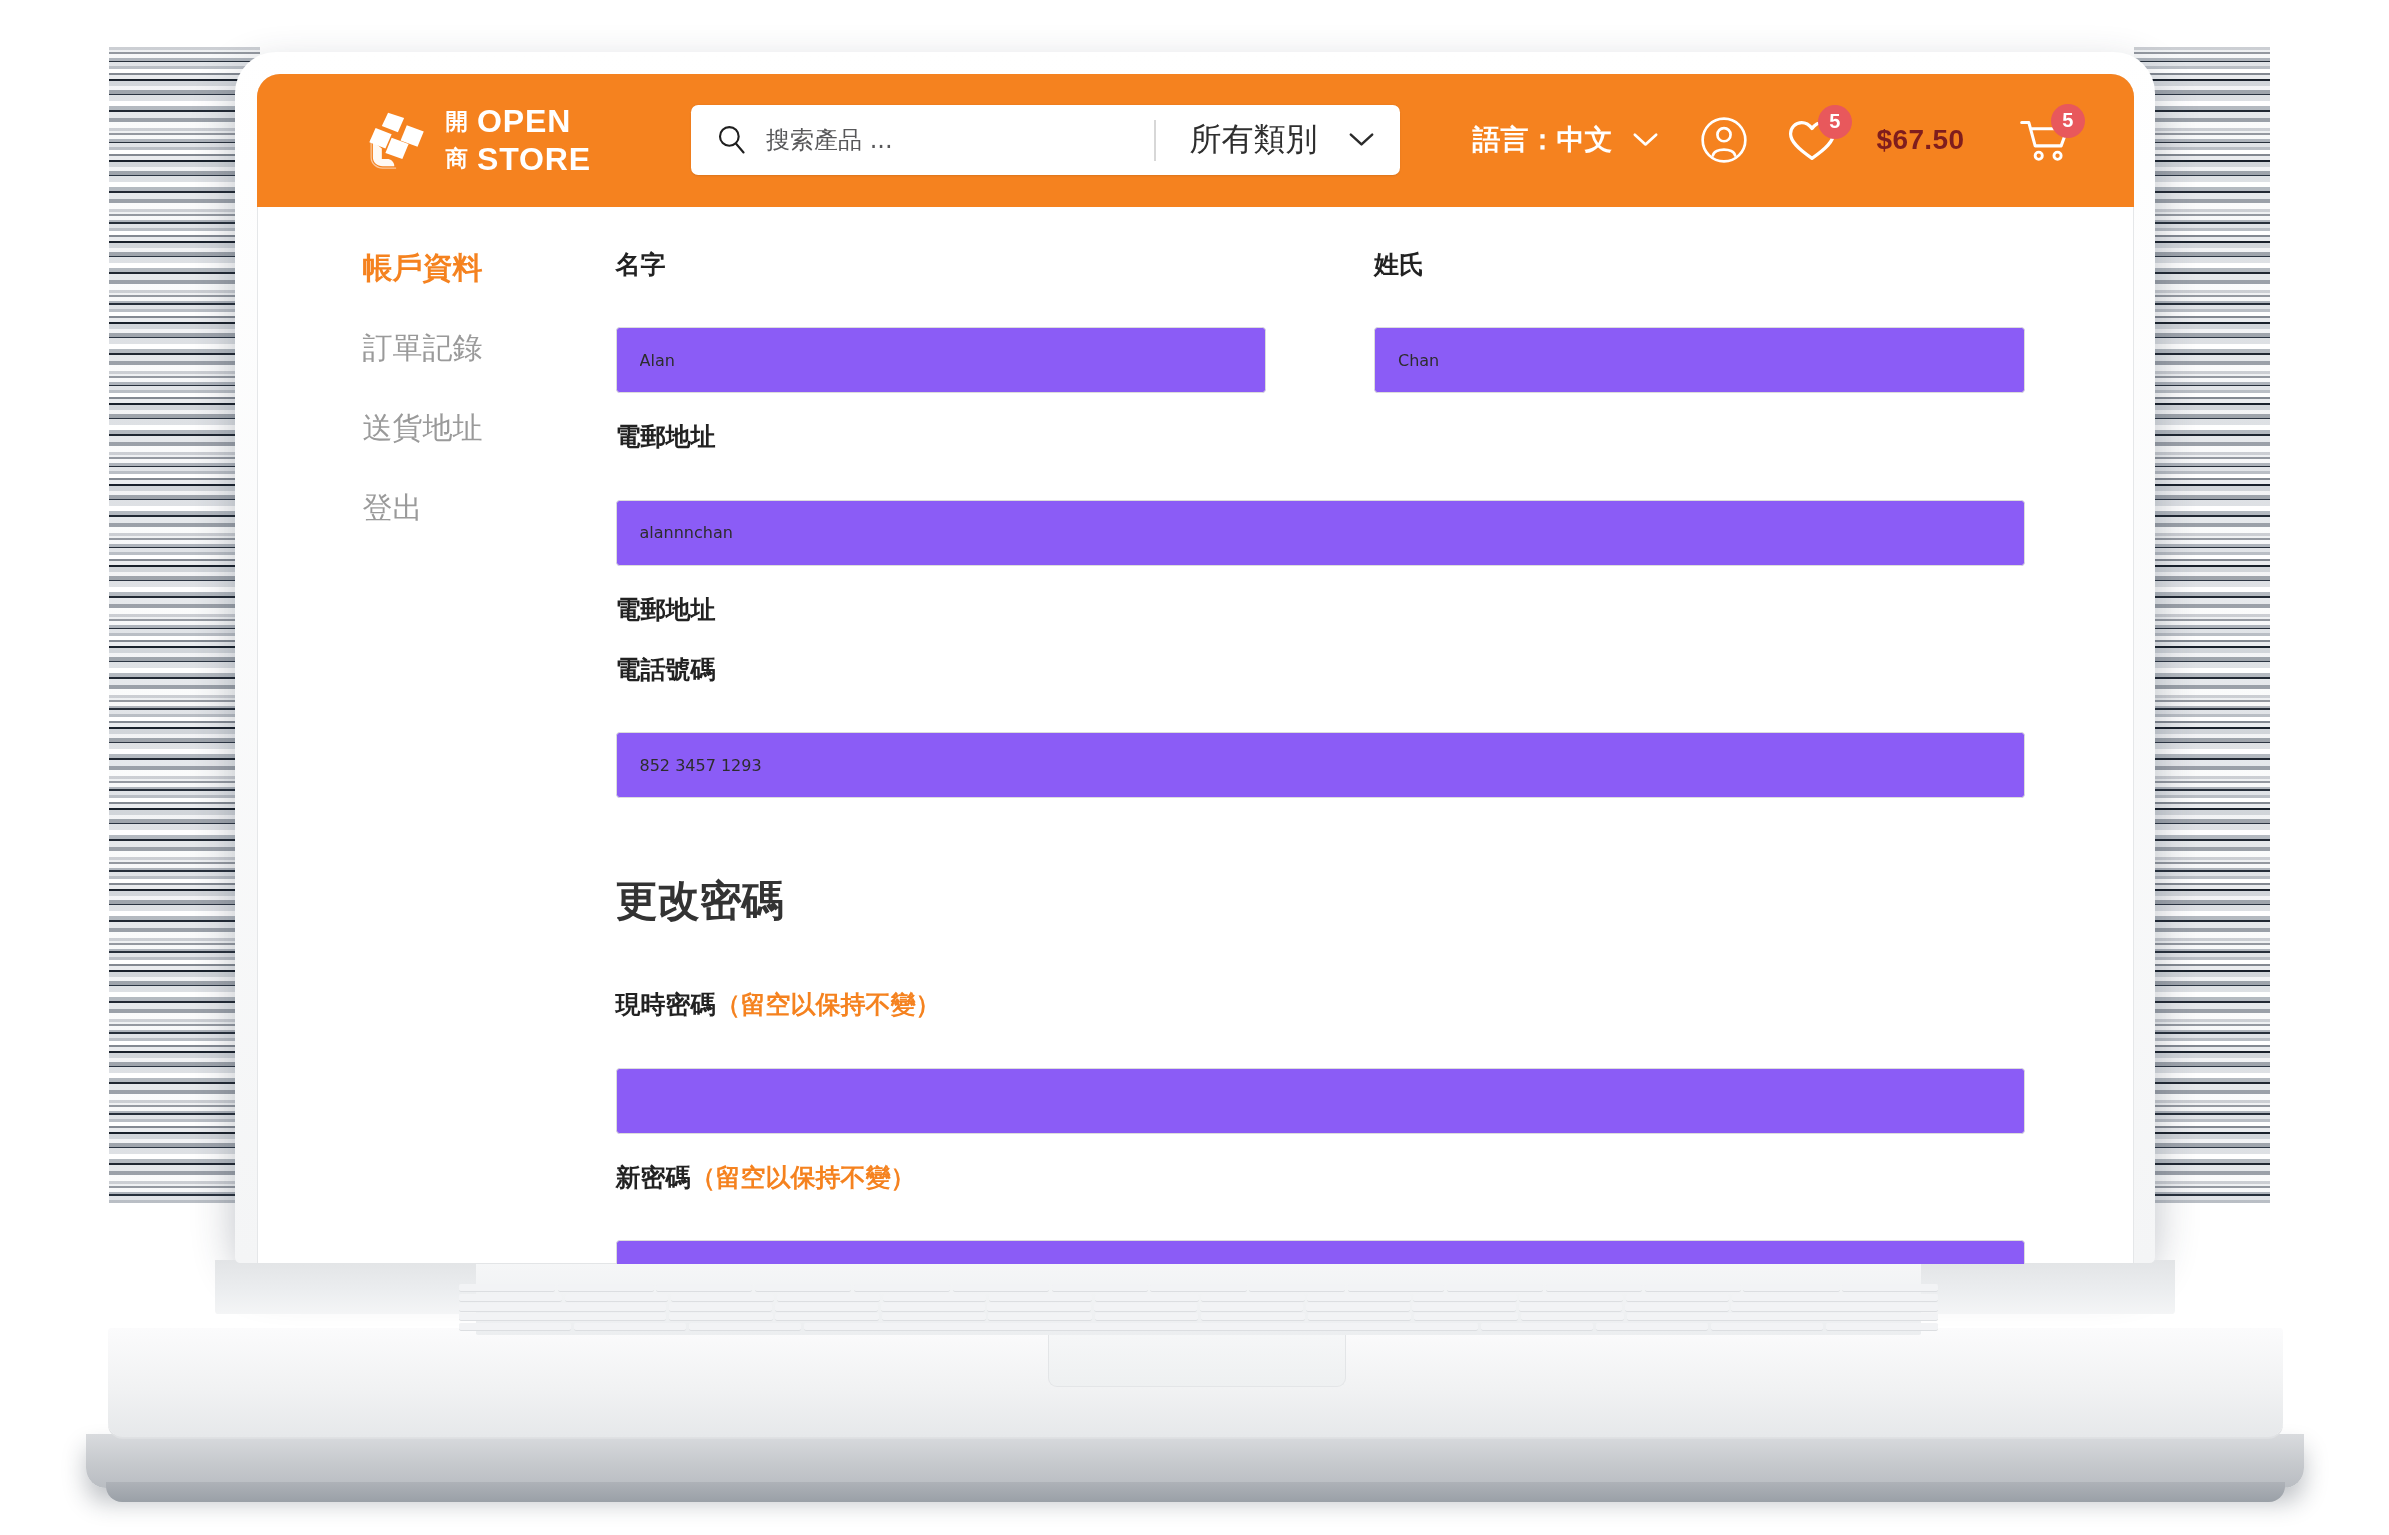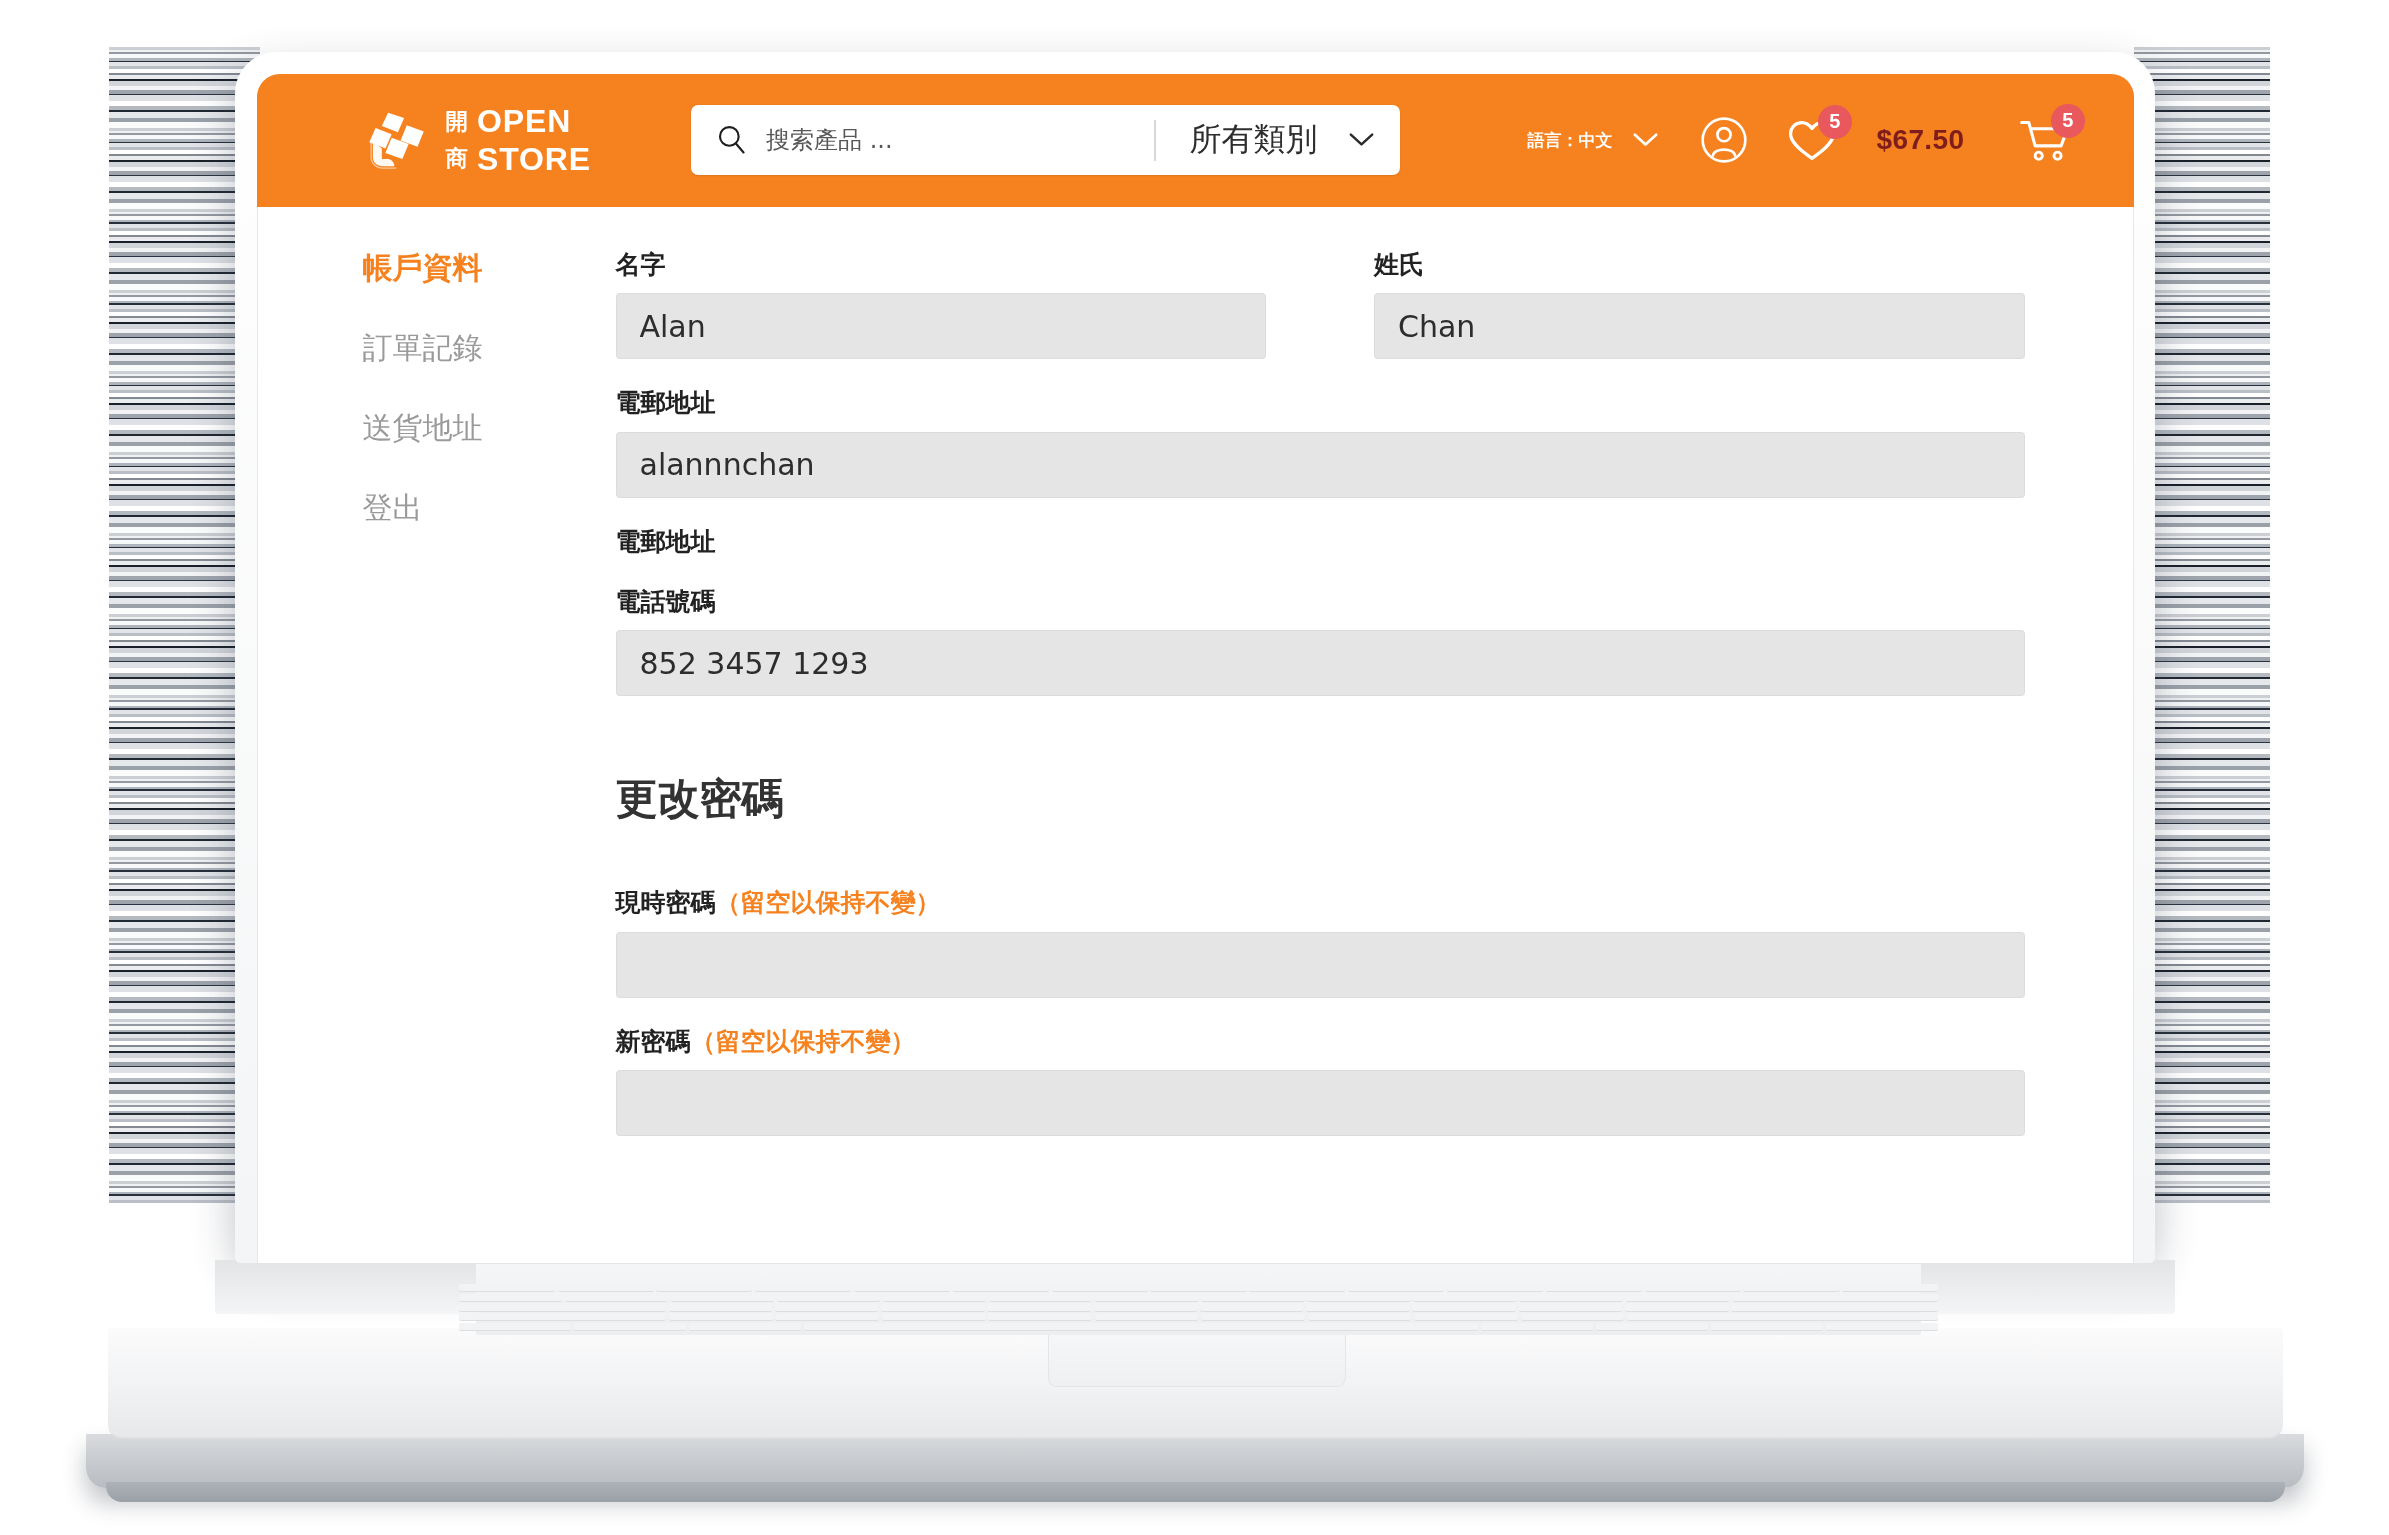--- a/index.html
+++ b/index.html
@@ -160,21 +160,21 @@
     font-size:32px; color:#2e2e2e;
     font-family:"DejaVu Sans","Liberation Sans",sans-serif;
   }
 
   .header-right {
     margin-left: auto; display:flex; align-items:center; gap:0;
     padding-right: 27px;
   }
   .lang { display:flex; align-items:center; gap:20px; cursor:pointer; margin-right:41px; }
   .lang-label {
-    color:#fff; font-size:17px; font-weight:700;
+    color:#fff; font-size:28px; font-weight:700;
     font-family:"DejaVu Sans","Liberation Sans",sans-serif;
   }
   .icon-btn { position:relative; margin-right:39px; cursor:pointer; display:flex; }
   .badge {
     position:absolute; top:-12.6px; right:-14.4px;
     min-width: 34px; height:34px; border-radius:17px;
     background:#E8585C; color:#fff;
     font-size:20px; font-weight:700;
     display:flex; align-items:center; justify-content:center;
     padding: 0 1.8px; box-sizing:border-box;
@@ -199,24 +199,25 @@
   .field.half { flex:1; }
   .f-label {
     font-size: 25px; font-weight:700; color:#222;
     margin-bottom: 12.6px;
     font-family:"DejaVu Sans","Liberation Sans",sans-serif;
   }
   .f-label .hint { color:#F5821F; font-weight:700; }
   .f-input {
     width: 100%; height: 66px; box-sizing:border-box;
     border:0.9px solid #dcdcdc; border-radius:3.6px;
-    background:#e5e5e5; padding: 0 23px;
-    font-size: 30px; color:#2d2d2d;
+    background:#8b5cf6; padding: 0 23px;
+    font-size: 16px; color:#2d2d2d;
     font-family:"DejaVu Sans","Liberation Sans",sans-serif;
     outline:none;
+    margin-top:34px;
   }
   .section-title {
     font-size: 42px; font-weight:800; color:#333;
     margin: 75px 0 59px 0;
     font-family:"DejaVu Sans","Liberation Sans",sans-serif;
   }
 </style>
 </head>
 <body>
 

